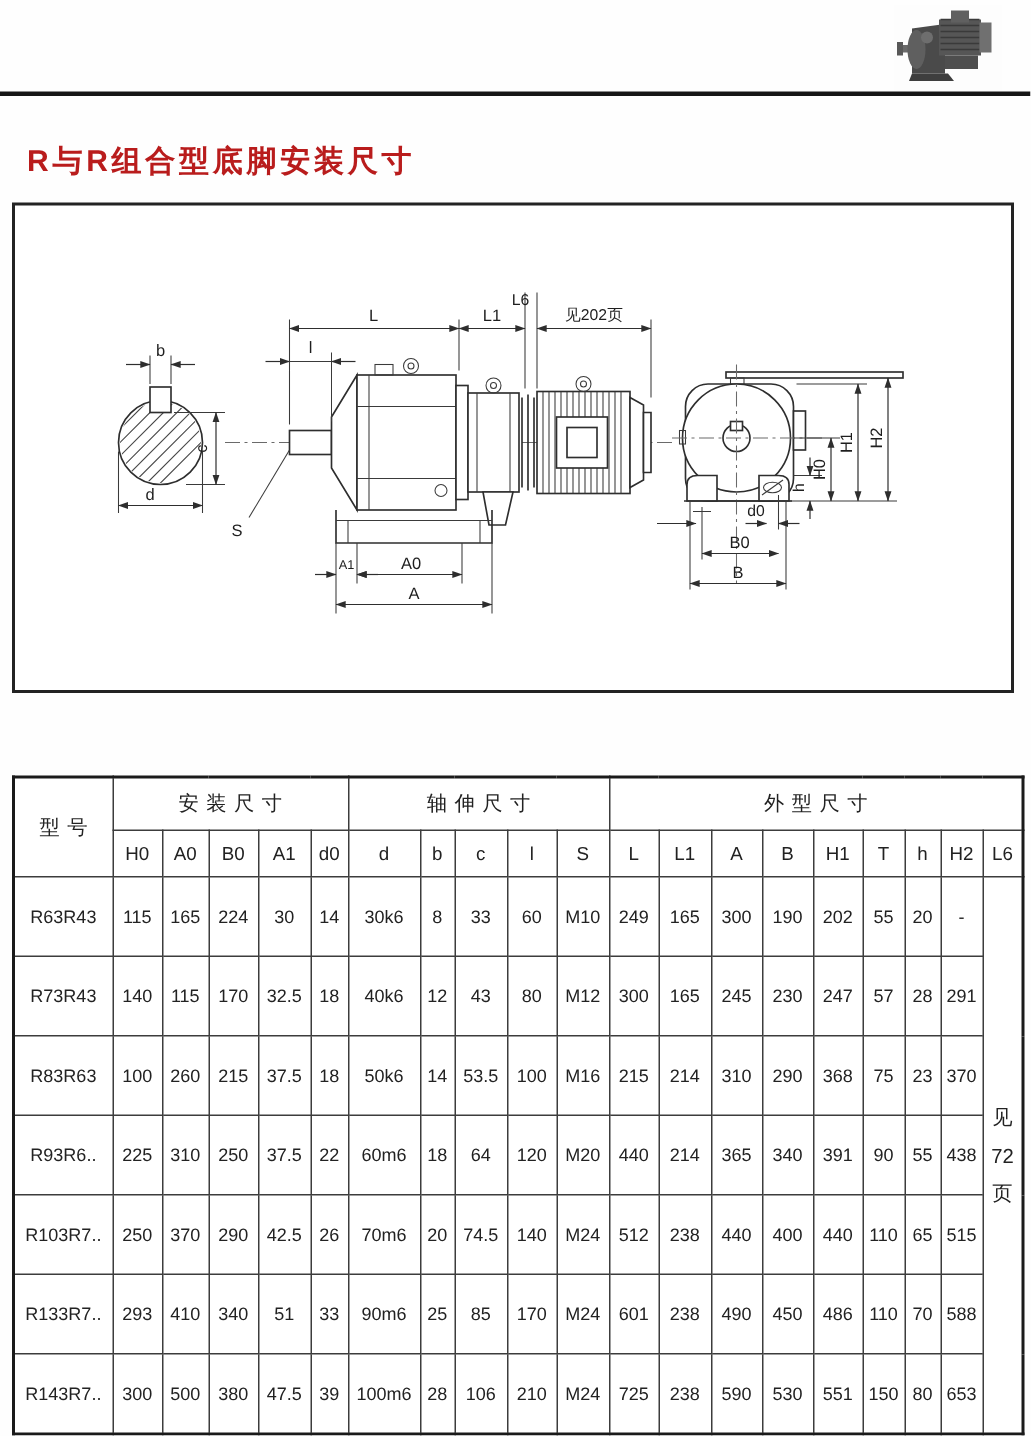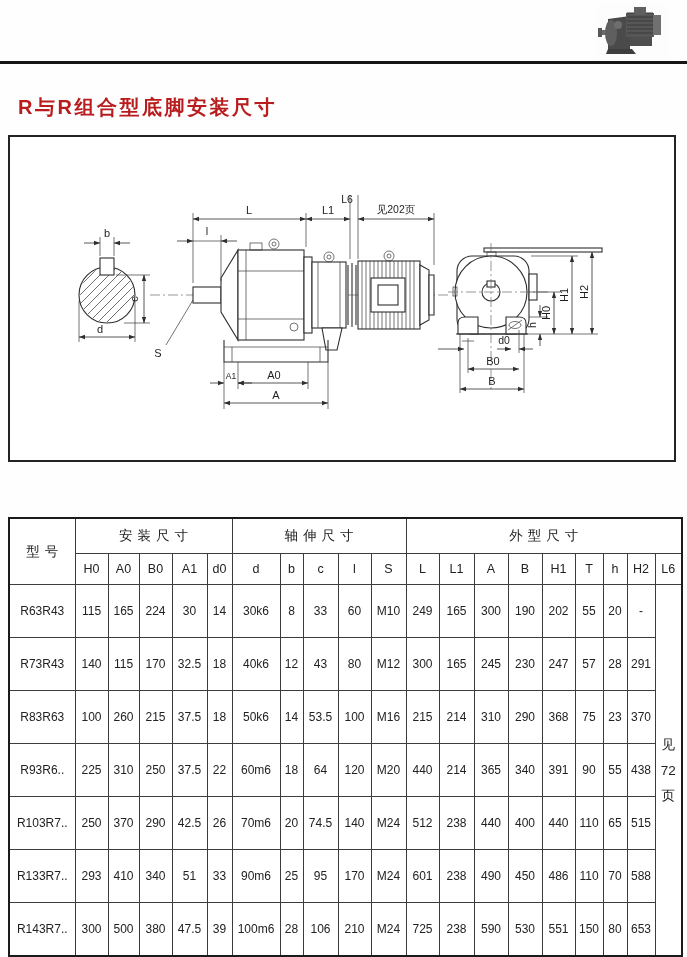--- a/index.html
+++ b/index.html
@@ -355,21 +355,21 @@
       </tr>
       <tr>
         <td class="model">R133R7..</td>
         <td>293</td>
         <td>410</td>
         <td>340</td>
         <td>51</td>
         <td>33</td>
         <td>90m6</td>
         <td>25</td>
-        <td>95</td>
+        <td>85</td>
         <td>170</td>
         <td>M24</td>
         <td>601</td>
         <td>238</td>
         <td>490</td>
         <td>450</td>
         <td>486</td>
         <td>110</td>
         <td>70</td>
         <td>588</td>

